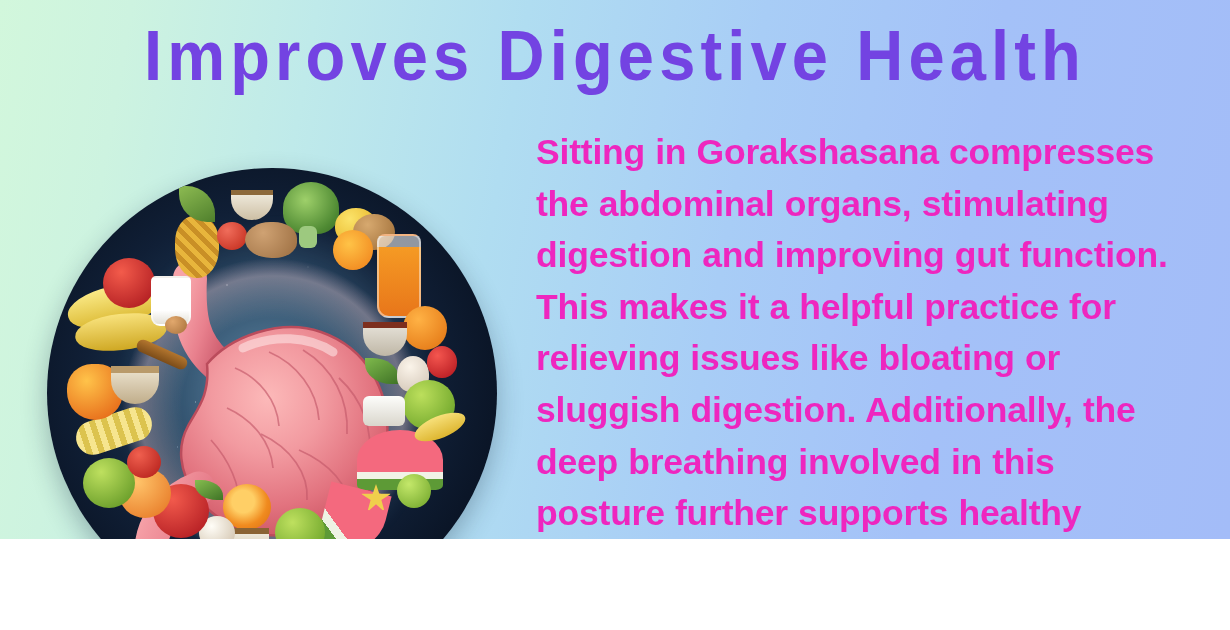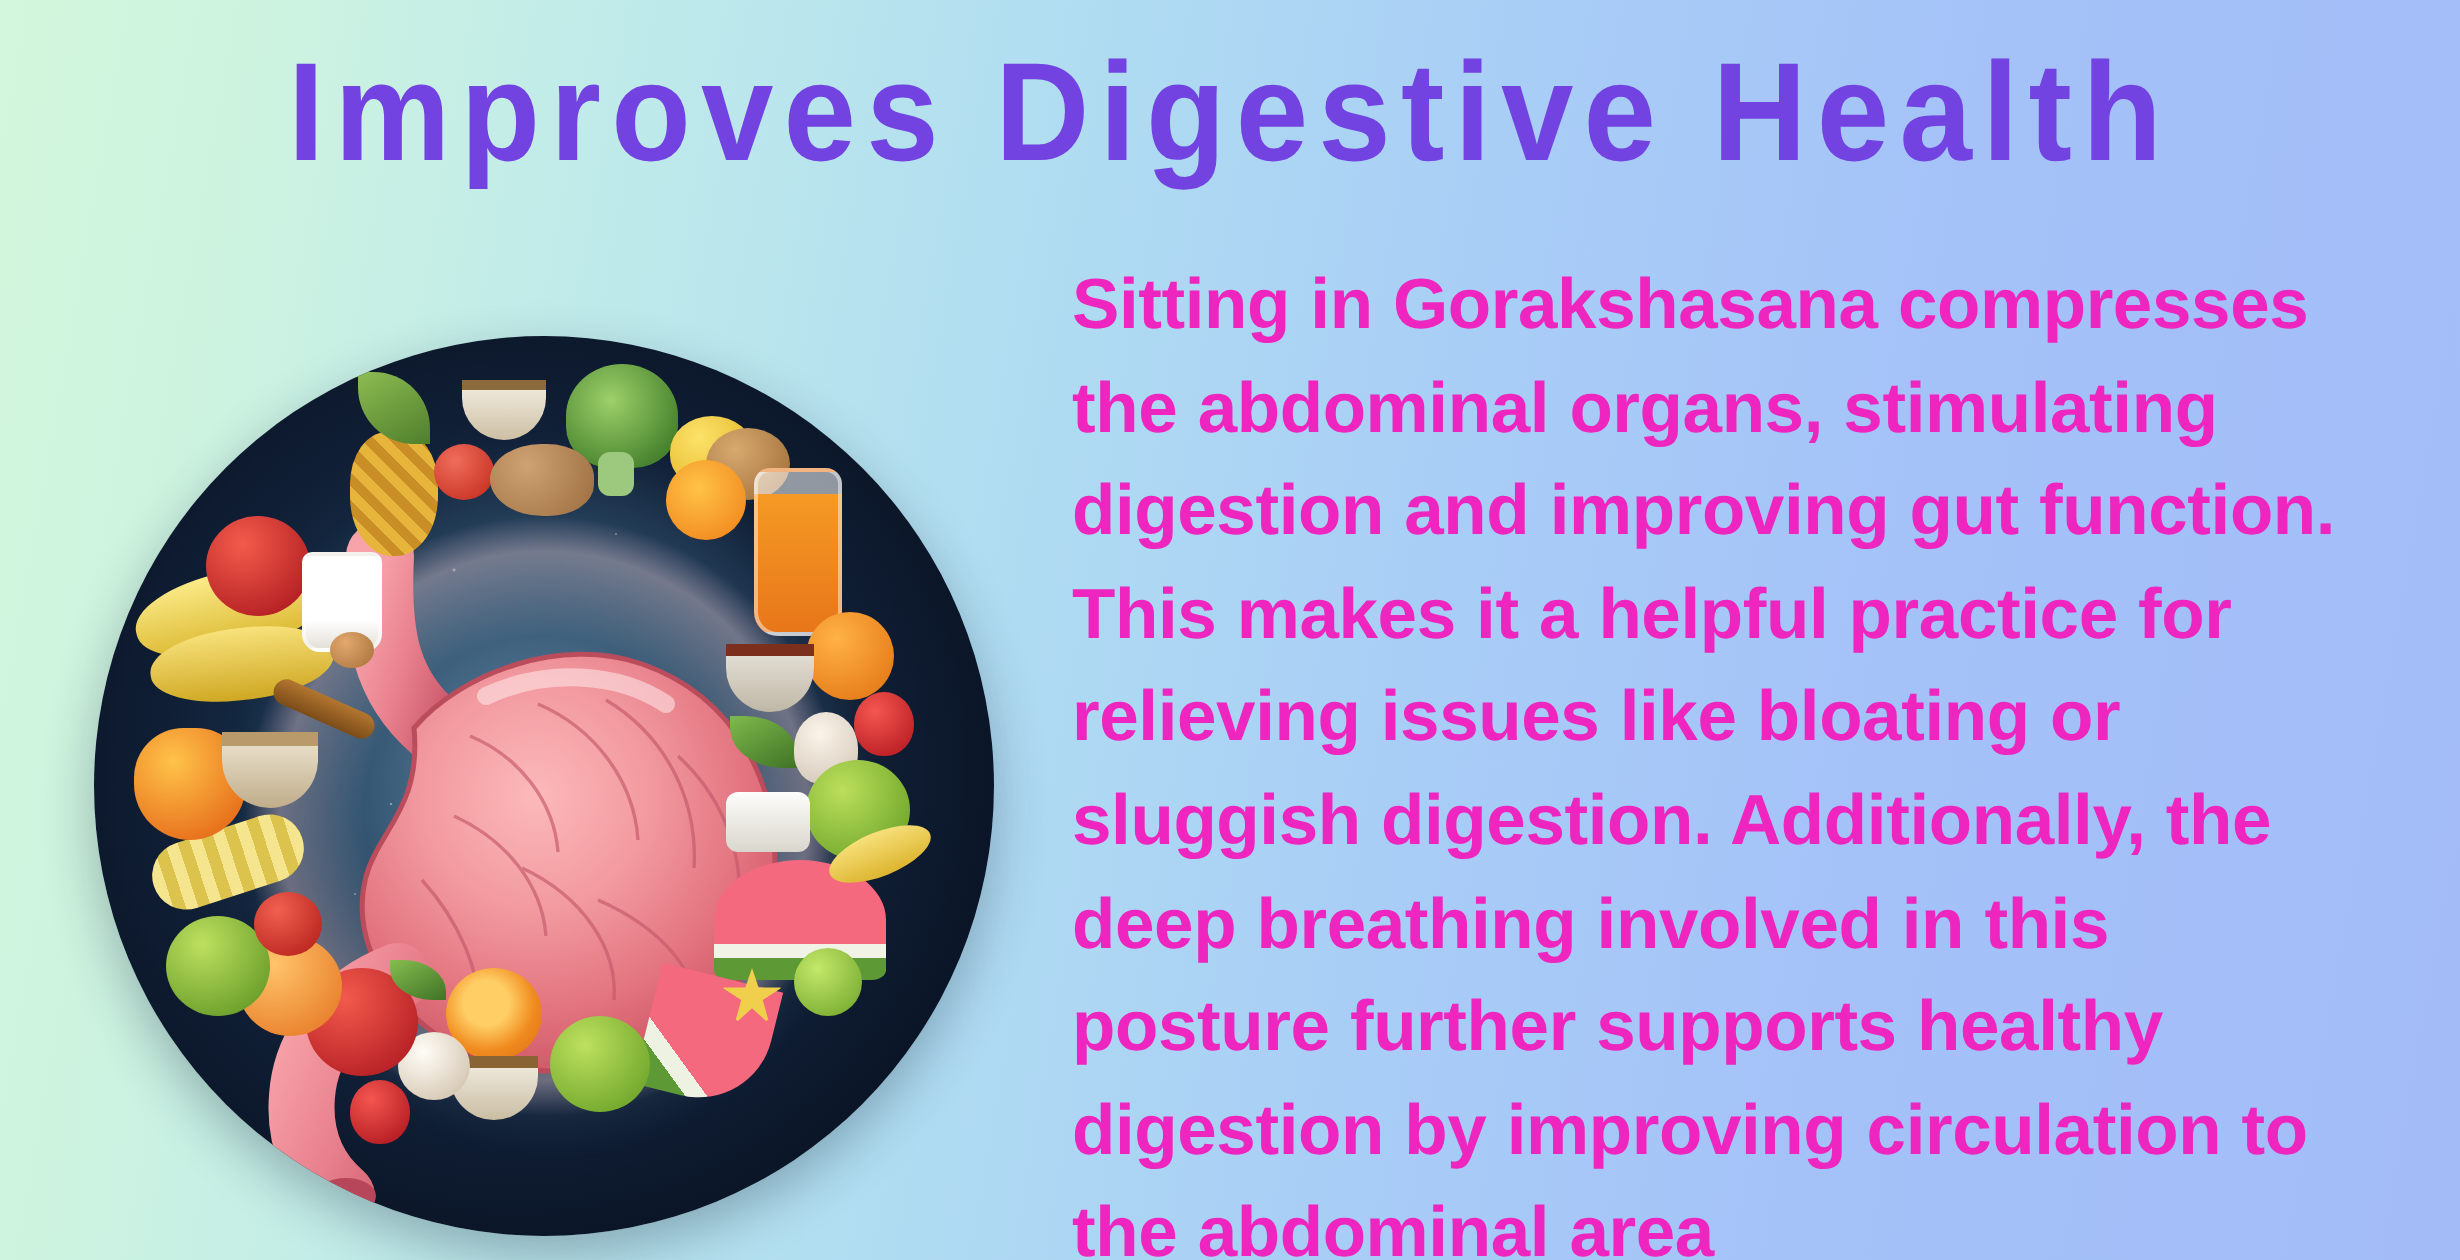--- a/index.html
+++ b/index.html
@@ -3,21 +3,21 @@
 <meta charset="utf-8">
 <style>
   html, body {
     margin: 0;
     padding: 0;
     background: #ffffff;
   }
   #slide {
     position: relative;
     width: 1230px;
-    height: 630px;
+    height: 539px;
     overflow: hidden;
     background: linear-gradient(100deg,
         #d2f7dc 0%,
         #cdf3e0 10%,
         #bfeaea 24%,
         #b0ddf1 40%,
         #a8cdf6 58%,
         #a4c1f8 76%,
         #a3bcf8 100%);
     font-family: "Liberation Sans", sans-serif;

